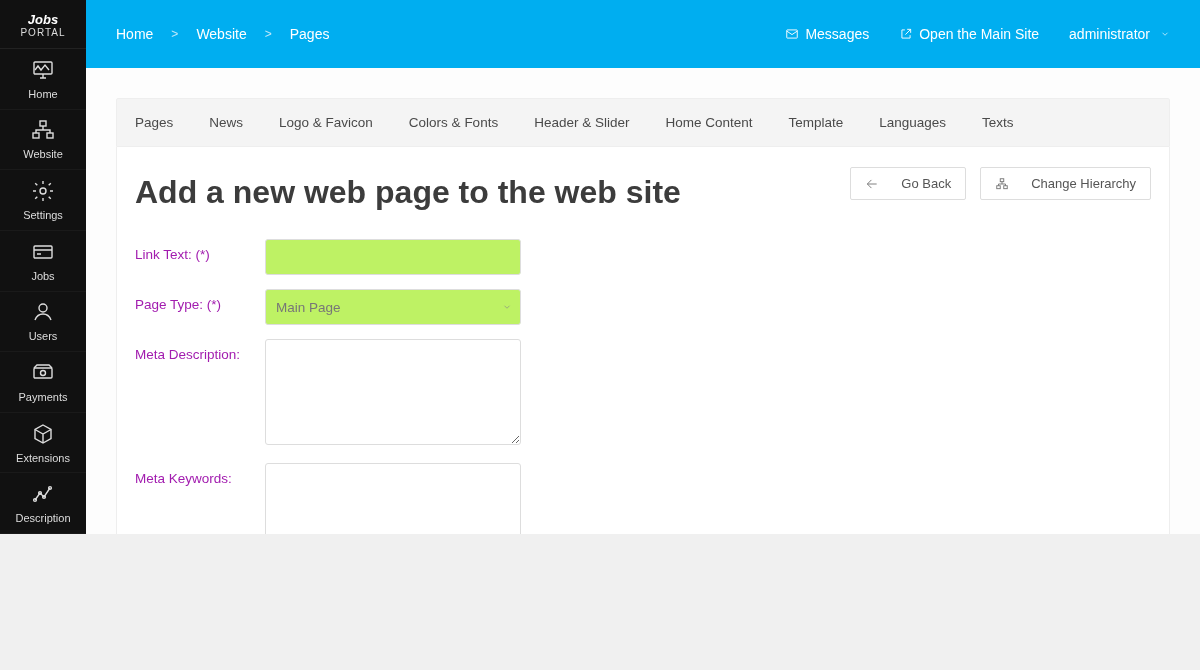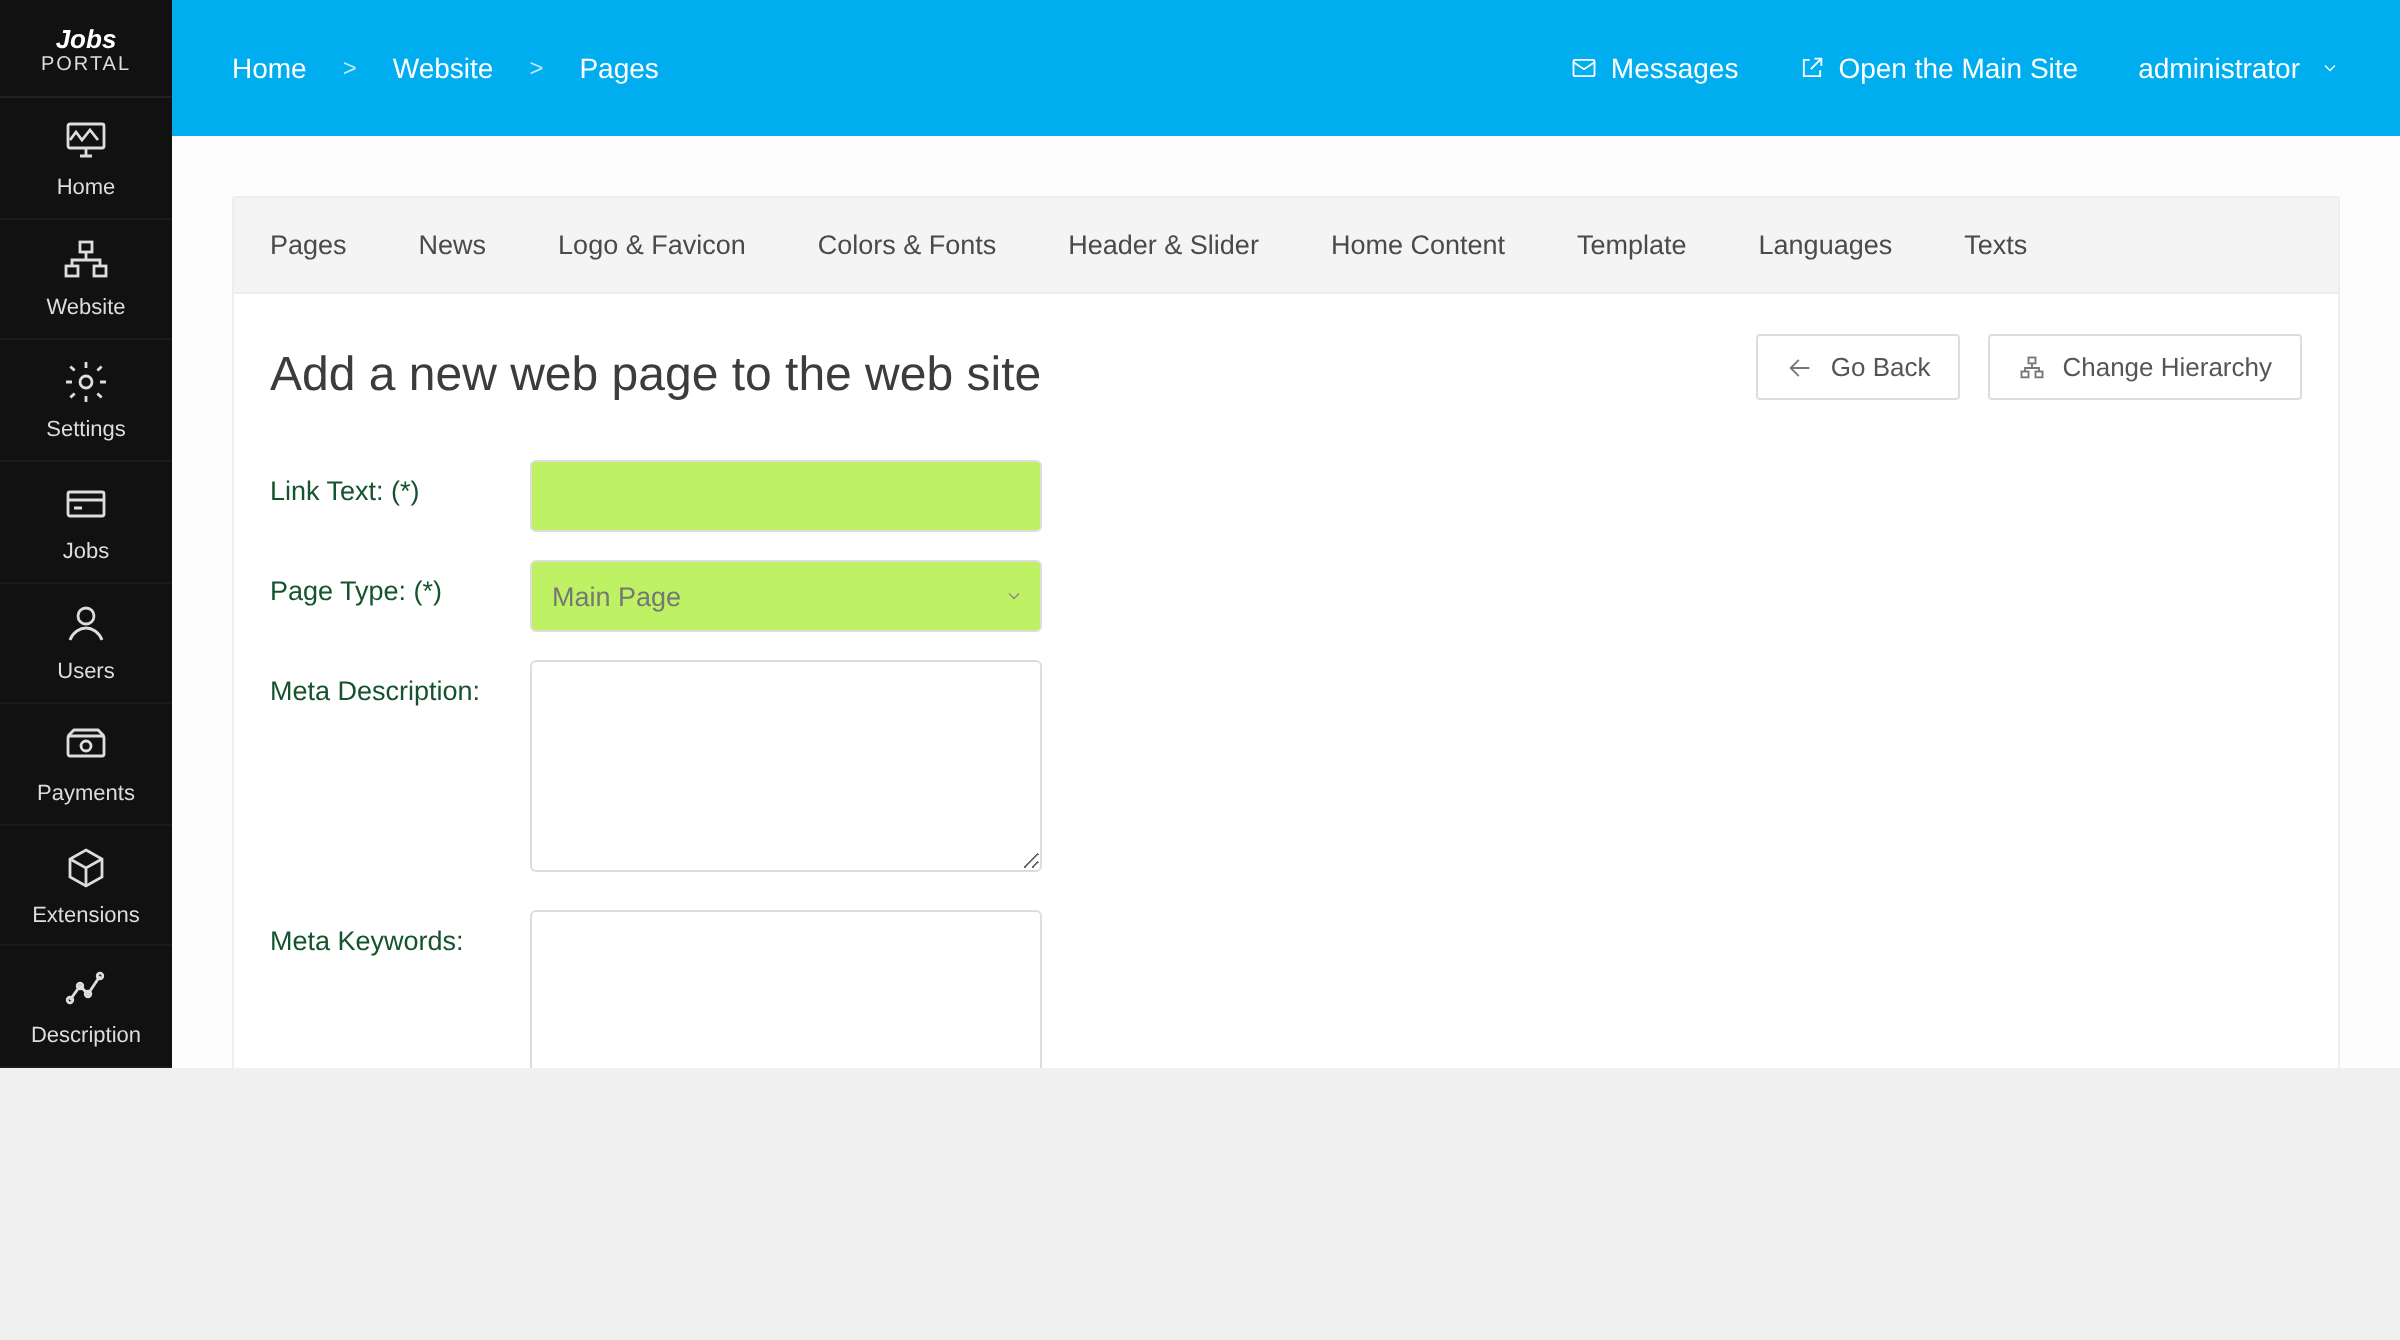--- a/index.html
+++ b/index.html
@@ -25,27 +25,27 @@
   .top-icon { width:14px; height:14px; stroke:#fff; fill:none; stroke-width:1.6; }
   .chev { width:10px; height:10px; stroke:#fff; fill:none; stroke-width:1.6; margin-left:4px; }
 
   
   .body-wrap { padding:30px; overflow:auto; flex:1; }
   .tabs-bar { background:#f4f4f4; border:1px solid #eee; border-radius:2px 2px 0 0; padding:0 18px; display:flex; gap:36px; }
   .tab { padding:16px 0; font-size:13.5px; color:#4a4a4a; cursor:pointer; }
 
   .panel { background:#fff; border:1px solid #eee; padding:20px 18px 30px; border-top:none; }
   .panel-head { display:flex; justify-content:flex-end; gap:14px; margin-bottom:14px; }
-  .btn { border:1px solid #ddd; background:#fff; padding:8px 14px; font-size:13px; color:#555; display:flex; align-items:center; gap:8px; cursor:pointer; border-radius:2px; }
+  .btn { border:1px solid #ddd; background:#fff; padding:8px 14px; font-size:13px; color:#555; display:flex; align-items:center; gap:22px; cursor:pointer; border-radius:2px; }
   .btn-icon { width:14px; height:14px; stroke:#777; fill:none; stroke-width:1.6; }
 
-  .page-title { font-size:24px; font-weight:400; color:#3c3c3c; margin: -40px 0 28px 0; }
+  .page-title { font-size:32px; font-weight:700; color:#3c3c3c; margin: -40px 0 28px 0; }
 
   .form-row { display:flex; align-items:flex-start; margin-bottom:14px; }
-  .form-label { width:130px; font-size:13.5px; color:#14532d; padding-top:8px; }
+  .form-label { width:130px; font-size:13.5px; color:#a21caf; padding-top:8px; }
   .form-ctrl { width:256px; }
   .form-ctrl input[type=text], .form-ctrl select { width:100%; height:36px; border:1px solid #ddd; border-radius:3px; padding:0 10px; font-size:13.5px; color:#777; background:#bef264; }
   .form-ctrl select { appearance:none; -webkit-appearance:none; background-image: none; padding-right:26px; }
   .select-wrap { position:relative; }
   .select-caret { position:absolute; right:9px; top:50%; transform:translateY(-50%); width:10px; height:10px; stroke:#888; fill:none; stroke-width:1.6; pointer-events:none; }
   .form-ctrl textarea { width:100%; height:106px; border:1px solid #ddd; border-radius:3px; padding:8px 10px; font-size:13.5px; color:#777; resize:both; }
 </style>
 </head>
 <body>
 

